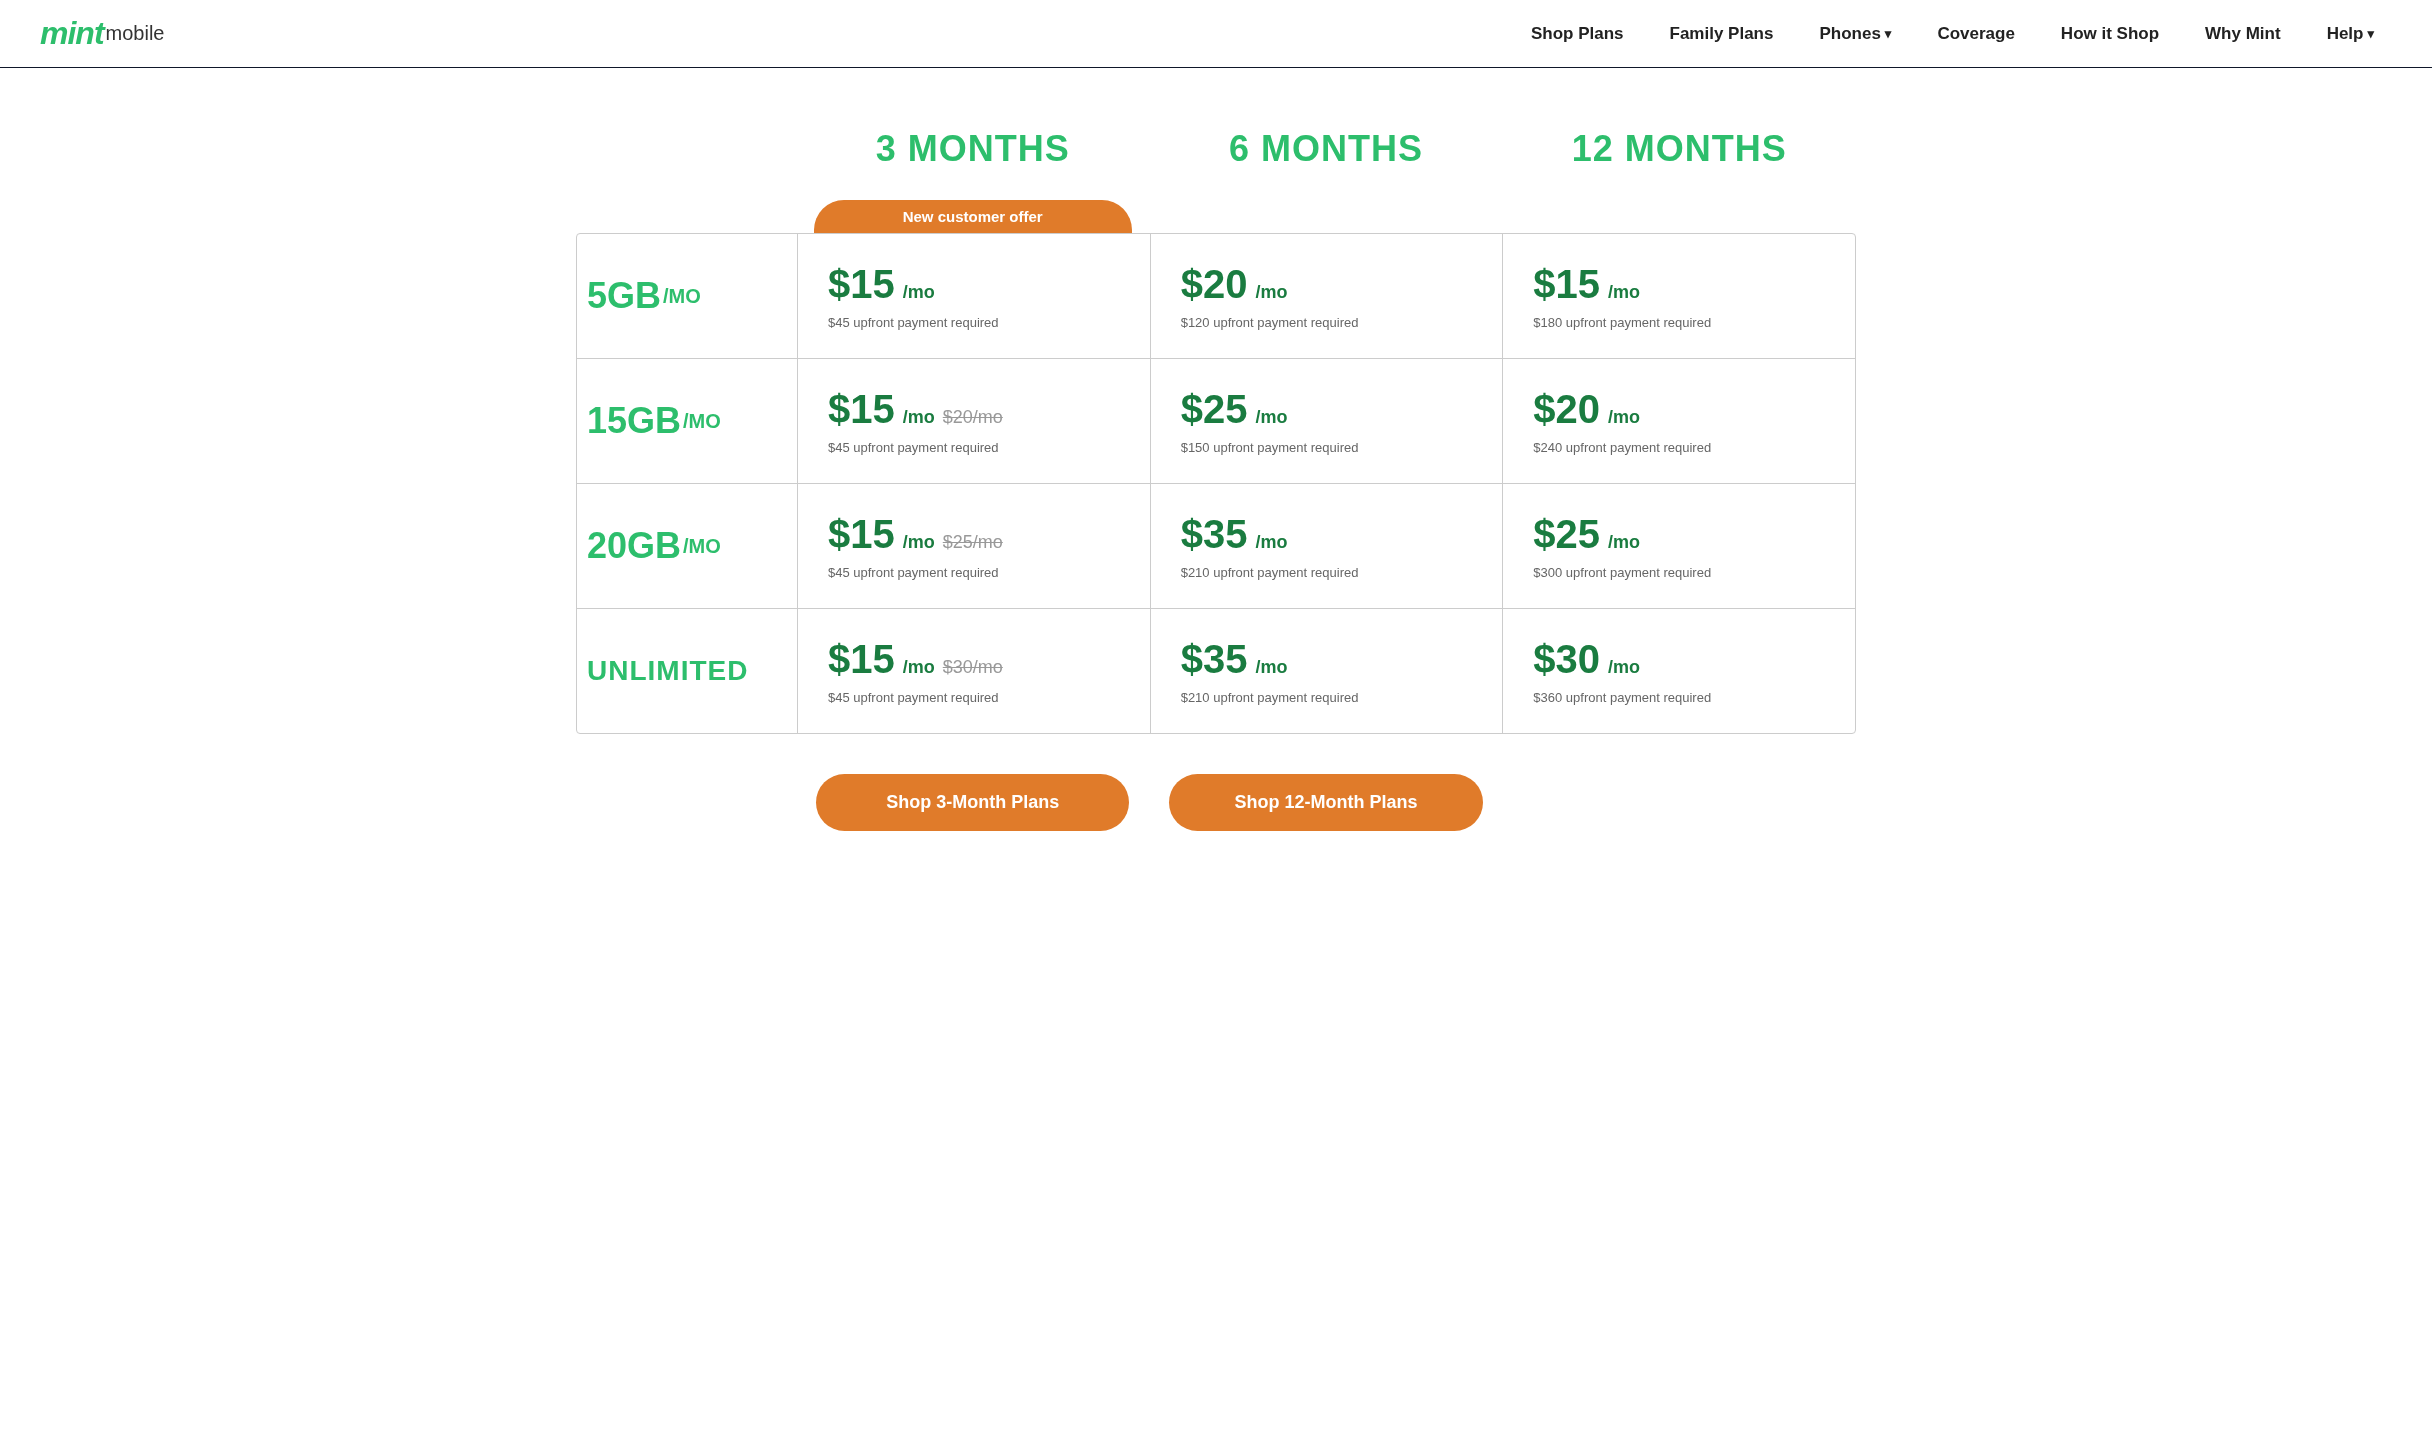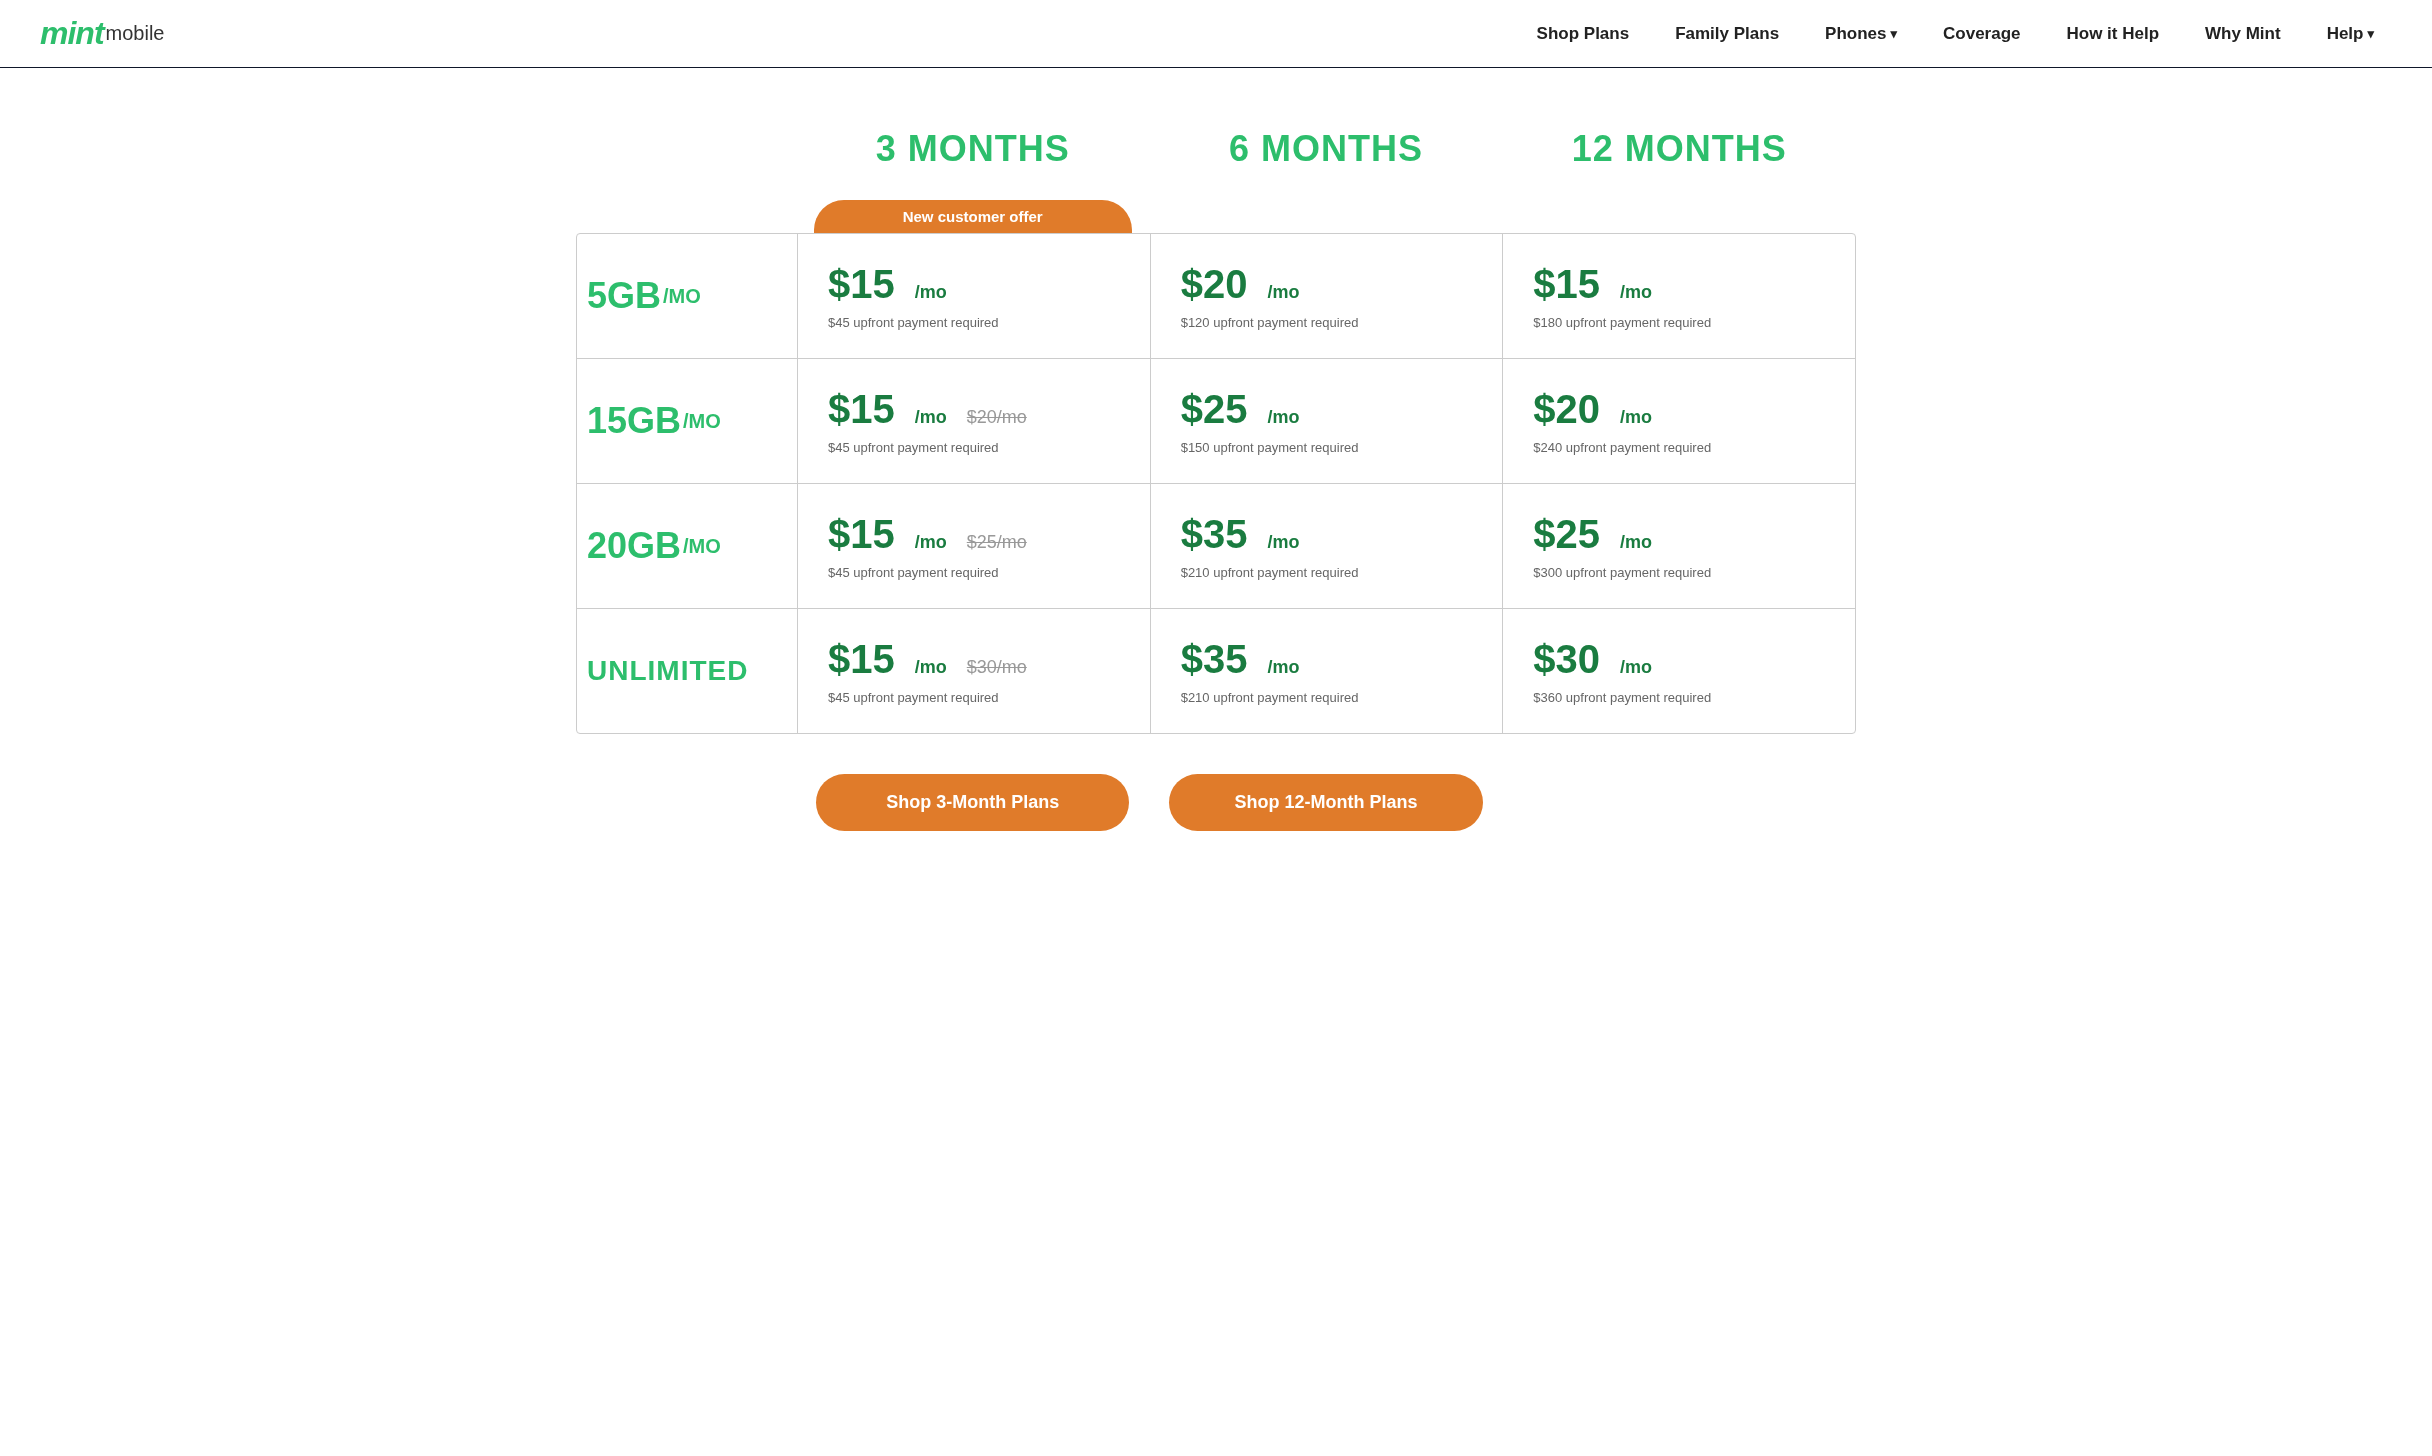--- a/index.html
+++ b/index.html
@@ -134,21 +134,21 @@
       padding: 28px 30px;
       display: flex;
       flex-direction: column;
       justify-content: center;
     }
     .plan-cell:first-child { border-left: none; }
 
     .price-line {
       display: flex;
       align-items: baseline;
-      gap: 20px;
+      gap: 8px;
       margin-bottom: 8px;
     }
     .price-main {
       font-size: 40px;
       font-weight: 800;
       color: #1a7c40;
     }
     .price-unit {
       font-size: 18px;
       font-weight: 600;
@@ -198,21 +198,21 @@
   <div class="logo">
     <span class="logo-mint">mint</span>
       <span class="logo-mobile">mobile</span>
   </div>
   <nav>
 
   <div class="nav-item">Shop Plans</div>
       <div class="nav-item">Family Plans</div>
       <div class="nav-item">Phones<span class="chevron">▾</span></div>
       <div class="nav-item">Coverage</div>
-      <div class="nav-item">How it Help</div>
+      <div class="nav-item">How it Shop</div>
       <div class="nav-item">Why Mint</div>
       <div class="nav-item">Help<span class="chevron">▾</span></div>
     </nav>
 </header>
 
 <main class="main">
 
   <div class="plan-grid">
     <div class="col-empty"></div>
     <div class="col-header">3 MONTHS</div>

